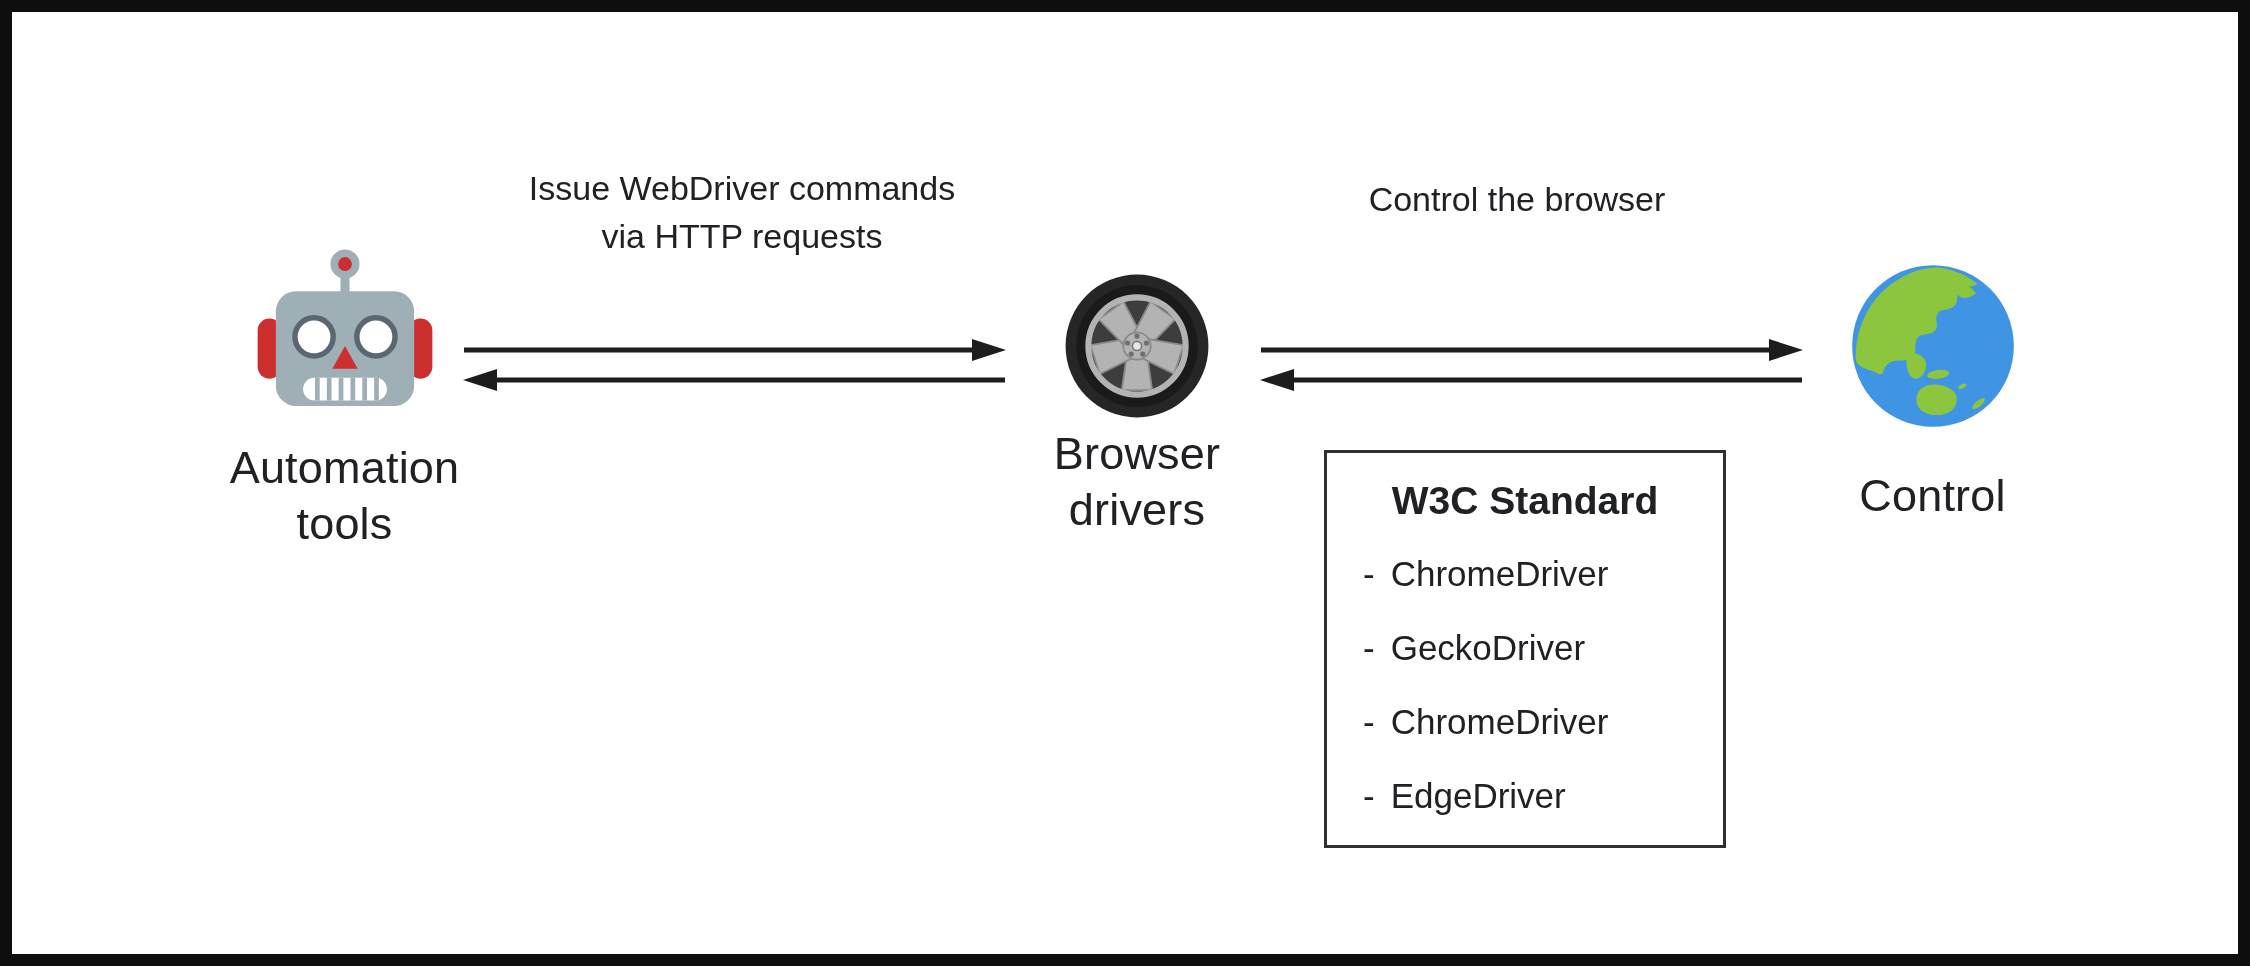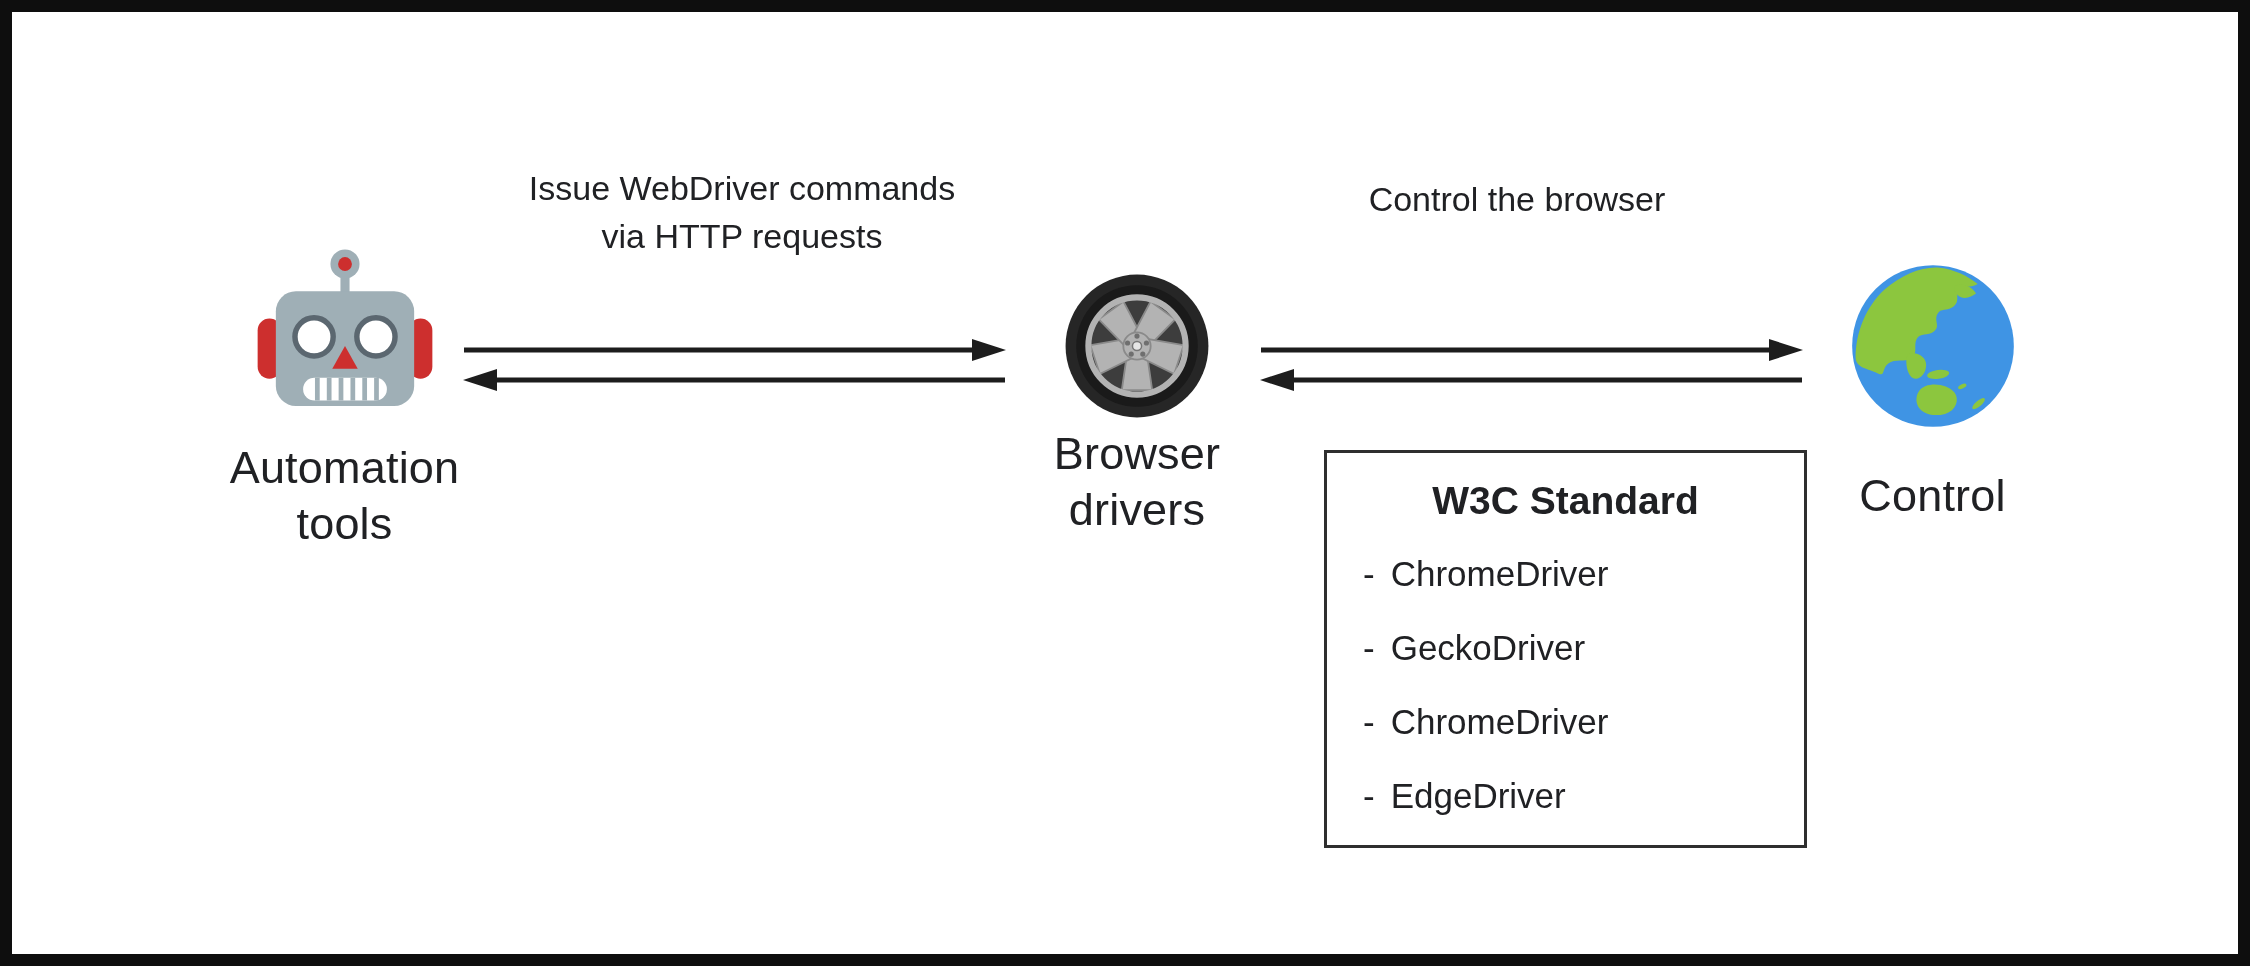--- a/index.html
+++ b/index.html
@@ -44,21 +44,21 @@
   #edge-label-commands { left: 420px; top: 152px; width: 620px; }
   #edge-label-control  { left: 1275px; top: 163px; width: 460px; }
 
   .arrow-pair { position: absolute; width: 545px; height: 56px; }
   #arrows-left  { left: 450px;  top: 326px; }
   #arrows-right { left: 1247px; top: 326px; }
 
   .w3c-box {
     position: absolute;
     left: 1312px; top: 438px;
-    width: 483px; height: 398px;
+    width: 402px; height: 398px;
     background: #ffffff;
     border: 3px solid var(--box_border, #2f2f2f);
   }
   .w3c-title {
     margin-top: 24px;
     text-align: center;
     font-size: 39px;
     line-height: 48px;
     font-weight: 700;
     color: var(--text, #202124);

